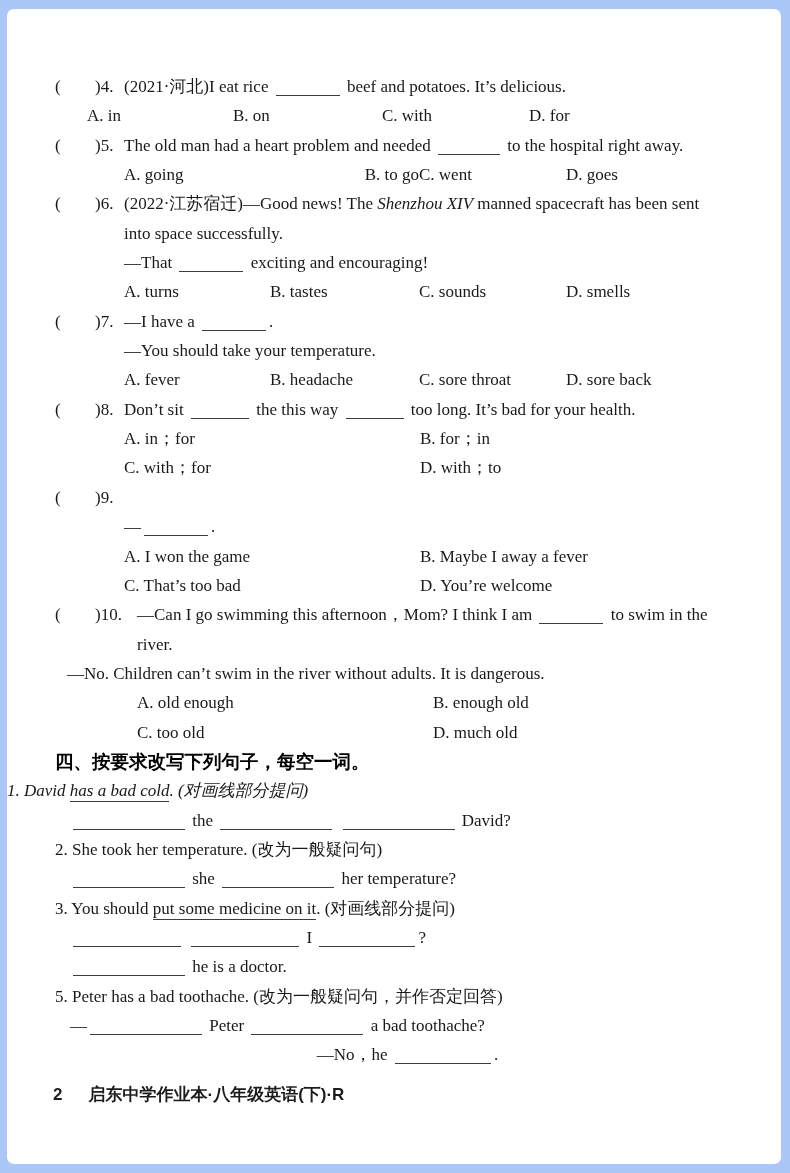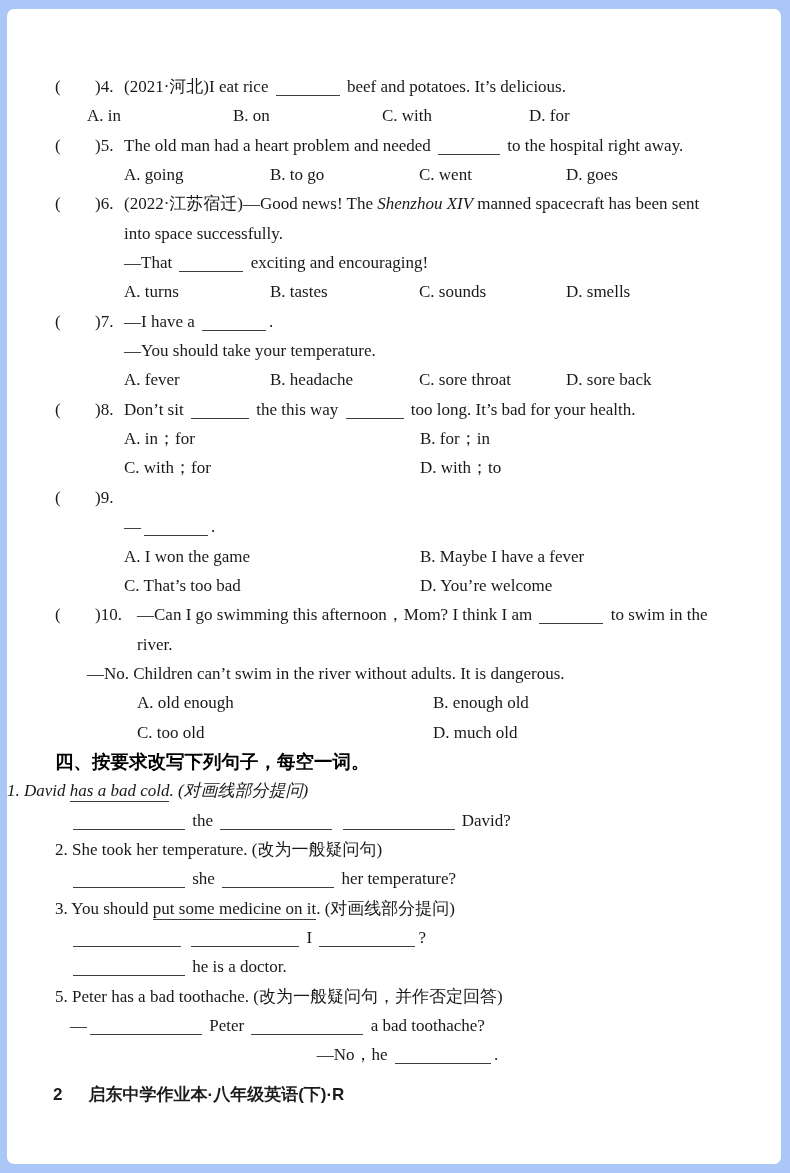--- a/index.html
+++ b/index.html
@@ -64,48 +64,48 @@
 <body>
 
 <div class="paper">
   <div>
       <div>
         <div class="line" style="padding-left: 117px;"><span class="abs" style="left: 48px;">(</span><span class="abs" style="left: 88px;">)4.</span><span>(2021·河北)I eat rice </span><span class="blank" style="width: 64px;"></span><span> beef and potatoes. It’s delicious.</span></div>
         <div class="line" style="padding-left: 80px;"><span class="opt" style="width: 146px;">A. in</span><span class="opt" style="width: 149px;">B. on</span><span class="opt" style="width: 147px;">C. with</span><span class="opt">D. for</span></div>
       </div>
       <div>
         <div class="line" style="padding-left: 117px;"><span class="abs" style="left: 48px;">(</span><span class="abs" style="left: 88px;">)5.</span><span>The old man had a heart problem and needed </span><span class="blank" style="width: 62px;"></span><span> to the hospital right away.</span></div>
-        <div class="line" style="padding-left: 117px;"><span class="opt" style="width: 146px;">A. going</span><span class="opt" style="width: 149px;">B. to go</span><span class="opt" style="width: 147px;">C. went</span><span class="opt">D. goes</span></div>
+        <div class="line" style="padding-left: 117px;"><span class="opt" style="width: 146px;">A. going</span><span class="opt" style="width: 149px; text-align: right;">B. to go</span><span class="opt" style="width: 147px;">C. went</span><span class="opt">D. goes</span></div>
       </div>
       <div>
         <div class="line" style="padding-left: 117px;"><span class="abs" style="left: 48px;">(</span><span class="abs" style="left: 88px;">)6.</span><span>(2022·江苏宿迁)—Good news! The </span><span class="it">Shenzhou XIV</span><span> manned spacecraft has been sent</span></div>
         <div class="line" style="padding-left: 117px;"><span>into space successfully.</span></div>
         <div class="line" style="padding-left: 117px;"><span>—That </span><span class="blank" style="width: 64px;"></span><span> exciting and encouraging!</span></div>
         <div class="line" style="padding-left: 117px;"><span class="opt" style="width: 146px;">A. turns</span><span class="opt" style="width: 149px;">B. tastes</span><span class="opt" style="width: 147px;">C. sounds</span><span class="opt">D. smells</span></div>
       </div>
       <div>
         <div class="line" style="padding-left: 117px;"><span class="abs" style="left: 48px;">(</span><span class="abs" style="left: 88px;">)7.</span><span>—I have a </span><span class="blank" style="width: 64px;"></span><span>.</span></div>
         <div class="line" style="padding-left: 117px;"><span>—You should take your temperature.</span></div>
         <div class="line" style="padding-left: 117px;"><span class="opt" style="width: 146px;">A. fever</span><span class="opt" style="width: 149px;">B. headache</span><span class="opt" style="width: 147px;">C. sore throat</span><span class="opt">D. sore back</span></div>
       </div>
       <div>
         <div class="line" style="padding-left: 117px;"><span class="abs" style="left: 48px;">(</span><span class="abs" style="left: 88px;">)8.</span><span>Don’t sit </span><span class="blank" style="width: 58px;"></span><span> the this way </span><span class="blank" style="width: 58px;"></span><span> too long. It’s bad for your health.</span></div>
         <div class="line" style="padding-left: 117px;"><span class="opt" style="width: 296px;">A. in；for</span><span class="opt">B. for；in</span></div>
         <div class="line" style="padding-left: 117px;"><span class="opt" style="width: 296px;">C. with；for</span><span class="opt">D. with；to</span></div>
       </div>
       <div>
         <div class="line" style="padding-left: 117px;"><span class="abs" style="left: 48px;">(</span><span class="abs" style="left: 88px;">)9.</span></div>
         <div class="line" style="padding-left: 117px;"><span>—</span><span class="blank" style="width: 64px;"></span><span>.</span></div>
-        <div class="line" style="padding-left: 117px;"><span class="opt" style="width: 296px;">A. I won the game</span><span class="opt">B. Maybe I have a fever</span></div>
+        <div class="line" style="padding-left: 117px;"><span class="opt" style="width: 296px;">A. I won the game</span><span class="opt">B. Maybe I away a fever</span></div>
         <div class="line" style="padding-left: 117px;"><span class="opt" style="width: 296px;">C. That’s too bad</span><span class="opt">D. You’re welcome</span></div>
       </div>
       <div>
         <div class="line" style="padding-left: 130px;"><span class="abs" style="left: 48px;">(</span><span class="abs" style="left: 88px;">)10.</span><span>—Can I go swimming this afternoon，Mom? I think I am </span><span class="blank" style="width: 64px;"></span><span> to swim in the</span></div>
         <div class="line" style="padding-left: 130px;"><span>river.</span></div>
-        <div class="line" style="padding-left: 60px; margin-left: 20px;"><span>—No. Children can’t swim in the river without adults. It is dangerous.</span></div>
+        <div class="line" style="padding-left: 60px;"><span>—No. Children can’t swim in the river without adults. It is dangerous.</span></div>
         <div class="line" style="padding-left: 130px;"><span class="opt" style="width: 296px;">A. old enough</span><span class="opt">B. enough old</span></div>
         <div class="line" style="padding-left: 130px;"><span class="opt" style="width: 296px;">C. too old</span><span class="opt">D. much old</span></div>
       </div>
     </div>
   <div class="line sec-title">四、按要求改写下列句子，每空一词。</div>
   <div>
       <div>
         <div class="line" style=" font-style: italic;"><span>1. David </span><span class="ul">has a bad cold</span><span>. (对画线部分提问)</span></div>
         <div class="line" style="padding-left: 63px;"><span class="blank" style="width: 112px;"></span><span> the </span><span class="blank" style="width: 112px;"></span><span> </span><span class="blank" style="width: 112px;"></span><span> David?</span></div>
       </div>

